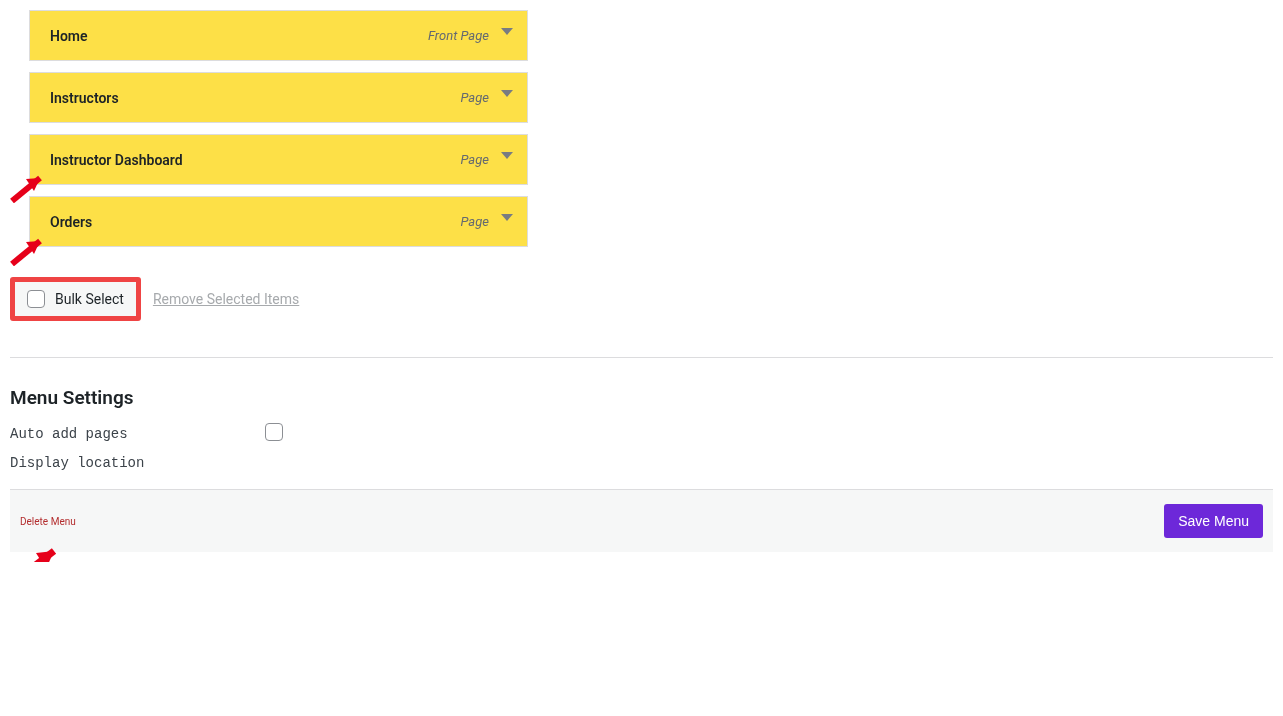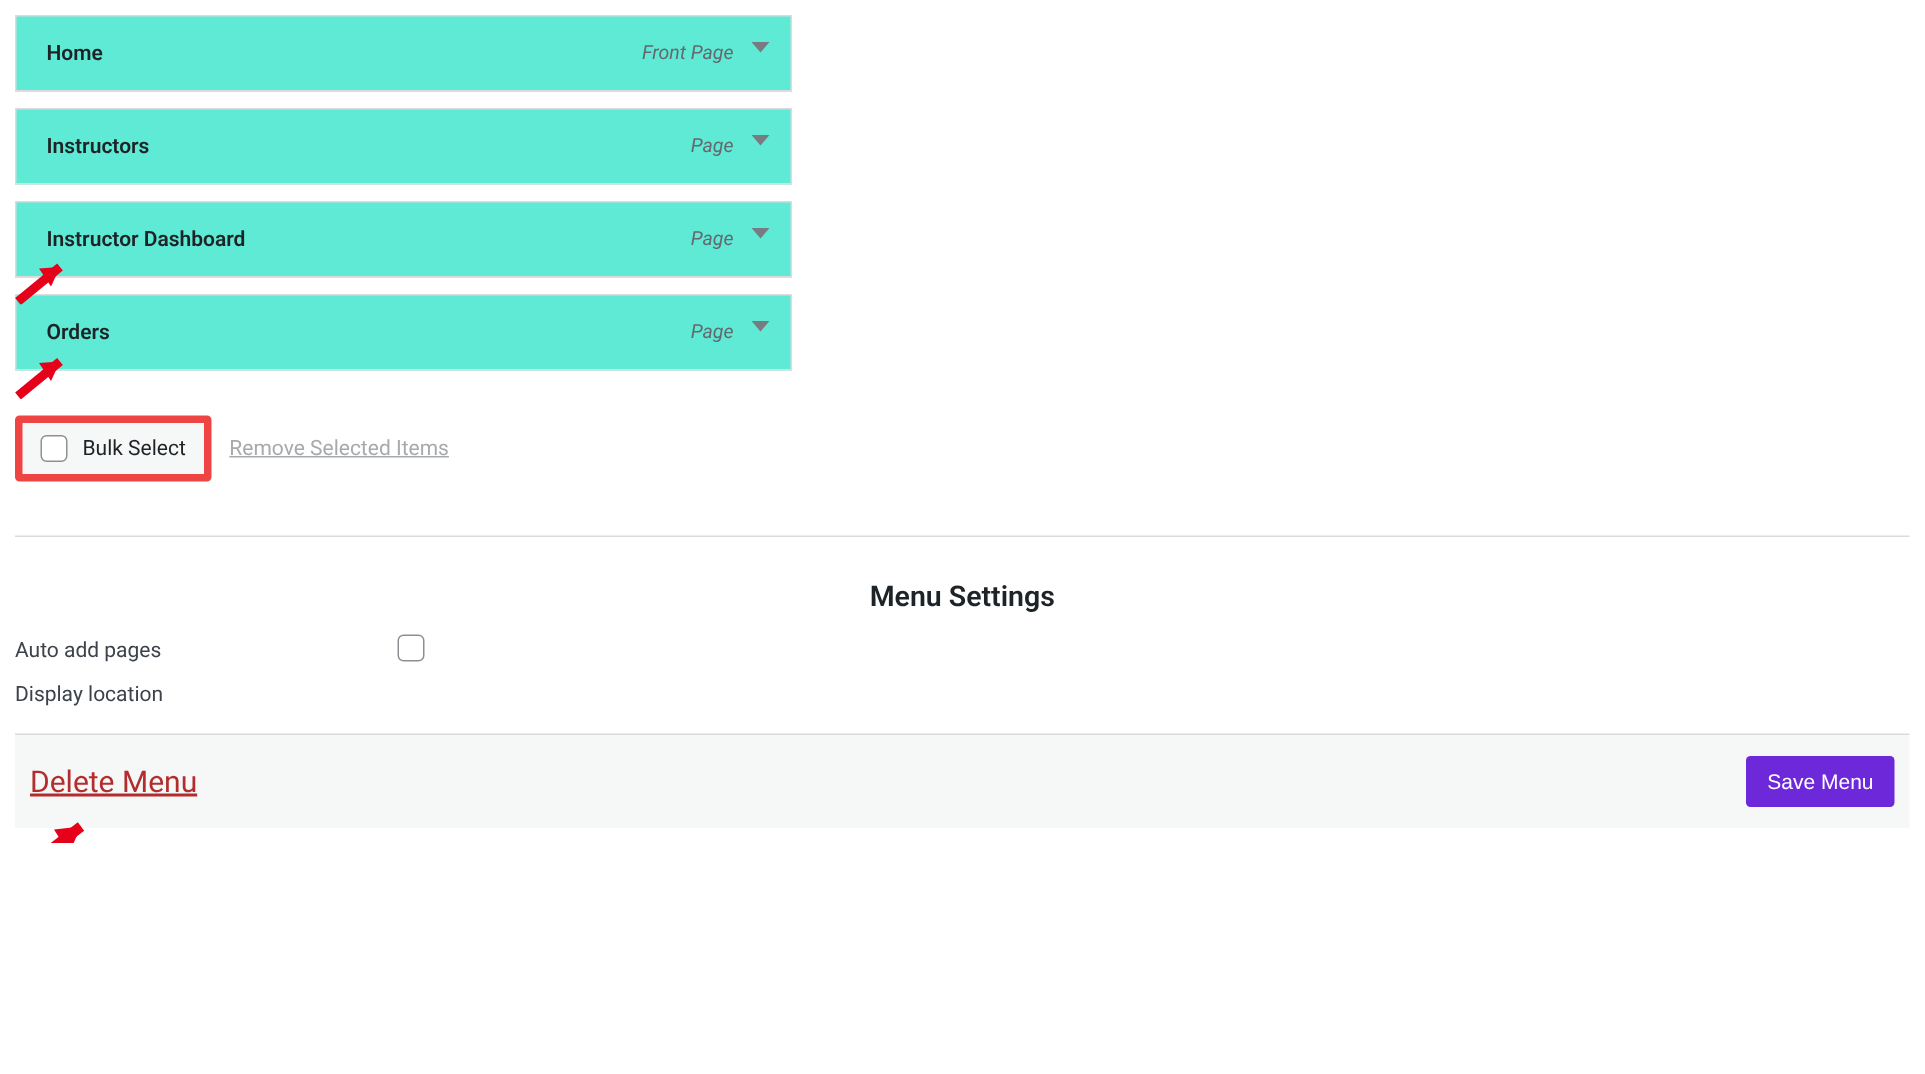--- a/index.html
+++ b/index.html
@@ -13,25 +13,26 @@
       width: 1283px;
     }
     .menu-items {
       width: 518px;
     }
     .menu-item {
       display: flex;
       align-items: center;
       justify-content: space-between;
       border: 1px solid #dcdcde;
-      background: #5eead4;
+      background: #fde047;
       height: 51px;
       padding: 0 14px 0 20px;
       margin-bottom: 11px;
       cursor: move;
+      margin-left: 19px;
     }
     .menu-item:last-child { margin-bottom: 0; }
     .menu-item .title {
       font-weight: 600;
       font-size: 14px;
       color: #1d2327;
     }
     .menu-item .right {
       display: flex;
       align-items: flex-start;
@@ -94,32 +95,32 @@
     }
     .hr {
       border-top: 1px solid #dcdcde;
       margin-top: 36px;
     }
     .settings-heading {
       font-size: 19px;
       font-weight: 600;
       color: #1d2327;
       margin: 28px 0 14px 0;
-      text-align: center;
     }
     .settings-row {
       display: flex;
       align-items: flex-start;
       margin-bottom: 10px;
     }
     .settings-label {
       width: 255px;
       color: #3c434a;
       font-size: 14px;
       padding-top: 3px;
+      font-family: Liberation Mono, monospace;
     }
     .settings-field {
       display: flex;
       flex-direction: column;
       gap: 8px;
     }
     .cb-row {
       display: flex;
       align-items: center;
       gap: 10px;
@@ -131,22 +132,21 @@
       border-top: 1px solid #dcdcde;
       background: #f6f7f7;
       display: flex;
       align-items: center;
       justify-content: space-between;
       padding: 14px 10px;
       margin-top: 18px;
     }
     .delete-link {
       color: #b32d2e;
-      text-decoration: underline;
-      font-size: 20px;
+      font-size: 10px;
       cursor: pointer;
     }
     .save-btn {
       background: #6d28d9;
       color: #fff;
       border: none;
       padding: 9px 14px;
       font-size: 14px;
       border-radius: 3px;
       cursor: pointer;

